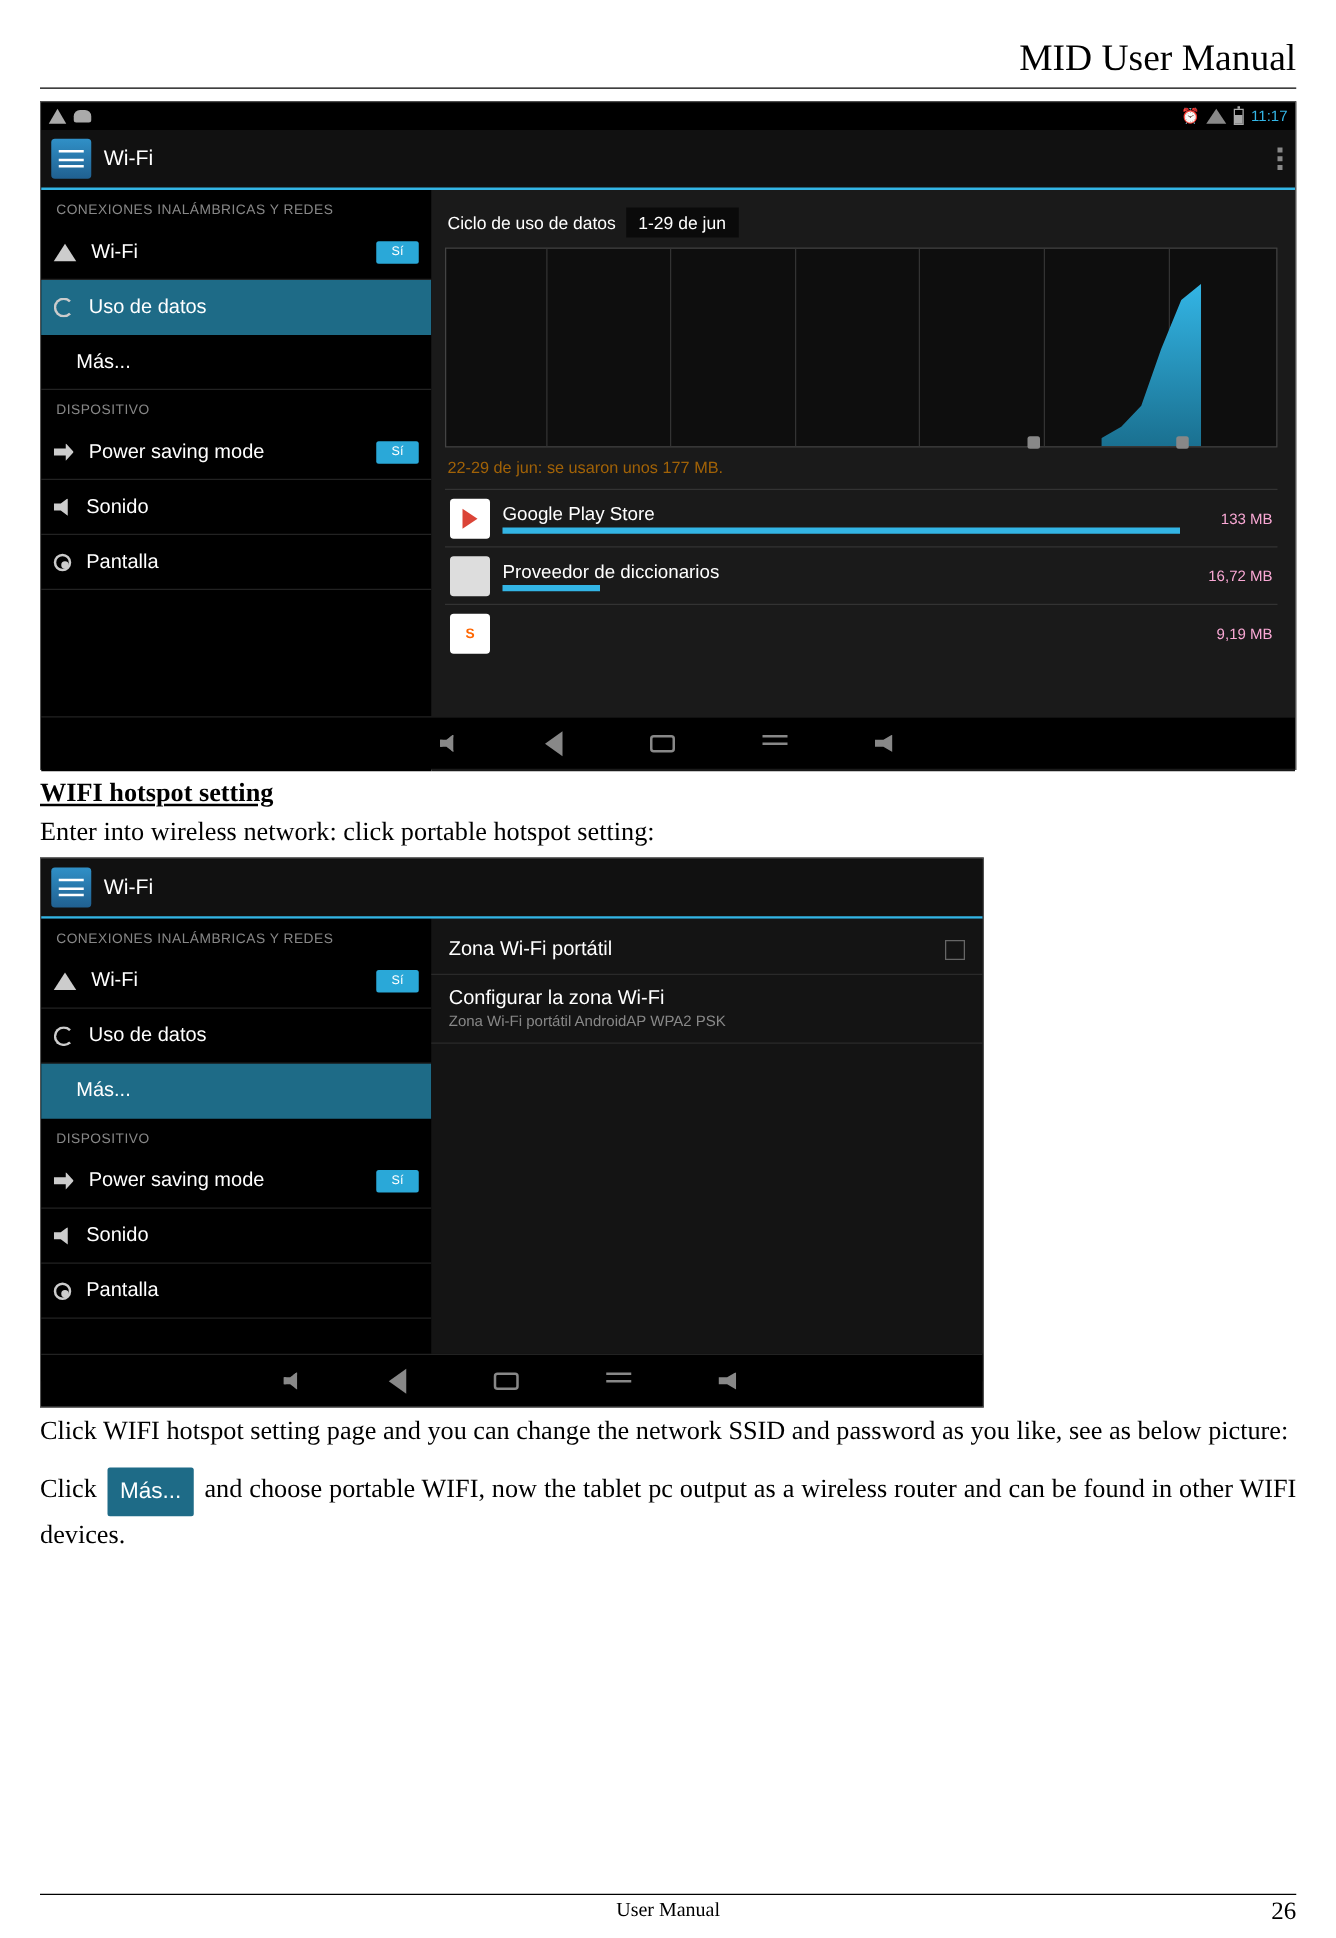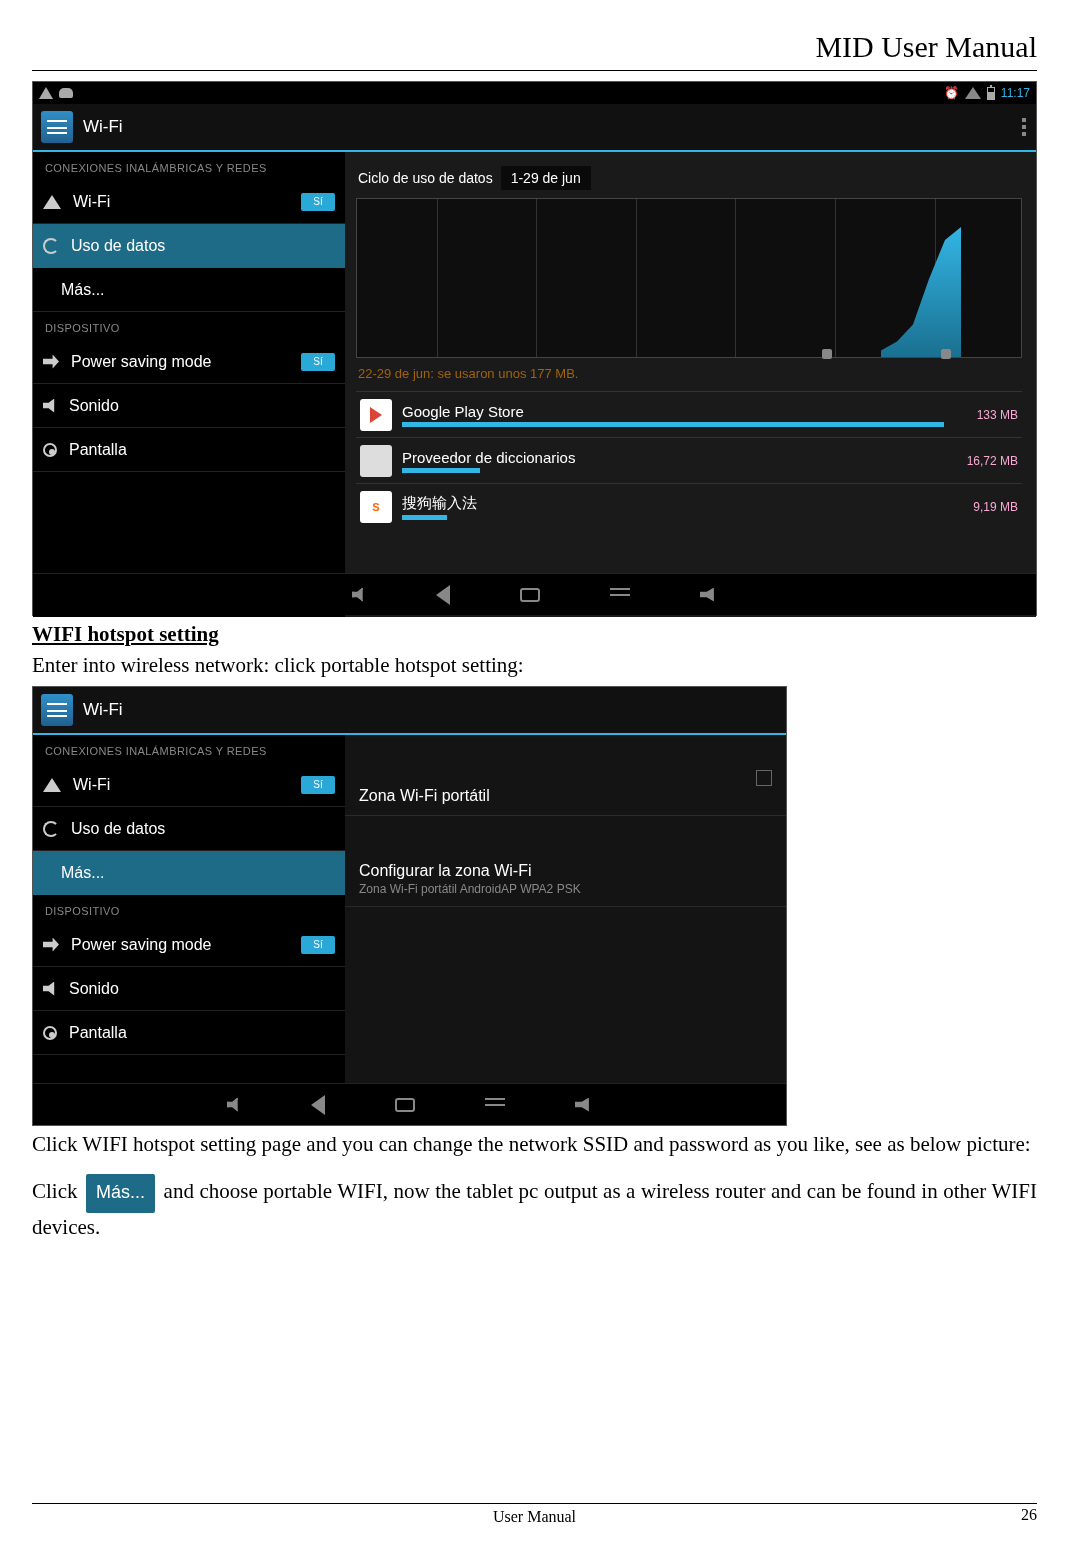--- a/index.html
+++ b/index.html
@@ -66,44 +66,44 @@
   .app .aic.play { background: #fff; }
   .play-tri { width:0;height:0;border-top:8px solid transparent;border-bottom:8px solid transparent;border-left:12px solid #db4437; position:relative; }
   .app .ainfo { flex: 1; }
   .app .aname { font-size: 15px; }
   .app .abar { height: 5px; background: #33b5e5; margin-top: 2px; }
   .app .asize { margin-left: auto; font-size: 12px; color: #f9a8d4; }
 
   
   .panel2 { flex: 1; background: #141414; height: 370px; padding-top: 6px; }
   .p2row { padding: 10px 14px; border-bottom: 1px solid #2a2a2a; }
-  .p2row .main { font-size: 16px; margin-top: 36px; }
+  .p2row .main { font-size: 16px; }
   .p2row .sub { font-size: 12px; color: #888; margin-top: 2px; }
   .p2row.chk { display: flex; align-items: center; }
   .chkbox { margin-left: auto; width: 16px; height: 16px; border: 1px solid #666; }
 
   .navbar { height: 42px; background: #000; display: flex; align-items: center; justify-content: center; gap: 70px; border-top: 1px solid #222; position: absolute; bottom: 0; left: 0; right: 0; }
   .nav-ic { width: 24px; height: 20px; }
   .nv-mute { border: 2px solid #888; width: 14px; height: 14px; clip-path: polygon(0 30%,40% 30%,80% 0,80% 100%,40% 70%,0 70%); background:#888; }
   .nv-back { width:0;height:0;border-top:10px solid transparent;border-bottom:10px solid transparent;border-right:14px solid #888; }
   .nv-home { width: 20px; height: 14px; border: 2px solid #888; border-radius: 3px; }
   .nv-recent2 { width: 20px; height: 2px; background: #888; position: relative; }
   .nv-recent2::before { content:""; position:absolute; left:0; top:-6px; width:20px; height:2px; background:#888; }
   .nv-volup { width: 18px; height: 14px; background: #888; clip-path: polygon(0 30%,40% 30%,80% 0,80% 100%,40% 70%,0 70%); }
 
   
   .btxt { font-size: 21px; margin-top: 6px; }
   .btxt.bold { font-weight: bold; text-decoration: underline; }
   .para { font-size: 21px; line-height: 1.35; margin-top: 16px; text-align: justify; }
   .mas-chip { display: inline-block; background: #1e6b87; color: #fff; font-family: Arial,sans-serif; font-size: 18px; padding: 6px 10px 8px 10px; border-radius: 2px; vertical-align: middle; margin: 0 3px; }
 
-  .footer { position: absolute; bottom: 24px; left: 32px; right: 32px; }
+  .footer { position: absolute; bottom: 12px; left: 32px; right: 32px; }
   .footer hr { border: none; border-top: 1.5px solid #000; margin-bottom: 4px; }
   .footer .fline { display: flex; justify-content: center; font-size: 16px; position: relative; }
-  .footer .pnum { position: absolute; right: 0; top: -2px; font-size: 16px; margin-left: 10px; }
+  .footer .pnum { position: absolute; right: 0; top: -2px; font-size: 20px; margin-left: 10px; }
 </style>
 </head>
 <body>
 
 <div class="page">
   <div class="doc-title">MID User Manual</div>
   <hr class="top">
 
   <div class="shot shot1">
     <div class="statusbar">
@@ -195,24 +195,20 @@
           <div class="ainfo">
             <div class="aname">Proveedor de diccionarios</div>
             <div class="abar" style="width:14%"></div>
           </div>
           <div class="asize">16,72 MB</div>
         </div>
         <div class="app">
           <div class="aic" style="background:#fff">
               <span style="color:#f60;font-size:11px;font-weight:bold">S</span>
             </div>
-          <div class="ainfo">
-            <div class="aname">搜狗输入法</div>
-            <div class="abar" style="width:8%"></div>
-          </div>
           <div class="asize">9,19 MB</div>
         </div>
       </div>
     </div>
     <div class="navbar">
       <div class="nav-ic nv-mute"></div>
       <div class="nav-ic nv-back"></div>
       <div class="nav-ic nv-home"></div>
       <div class="nav-ic nv-recent2"></div>
       <div class="nav-ic nv-volup"></div>

